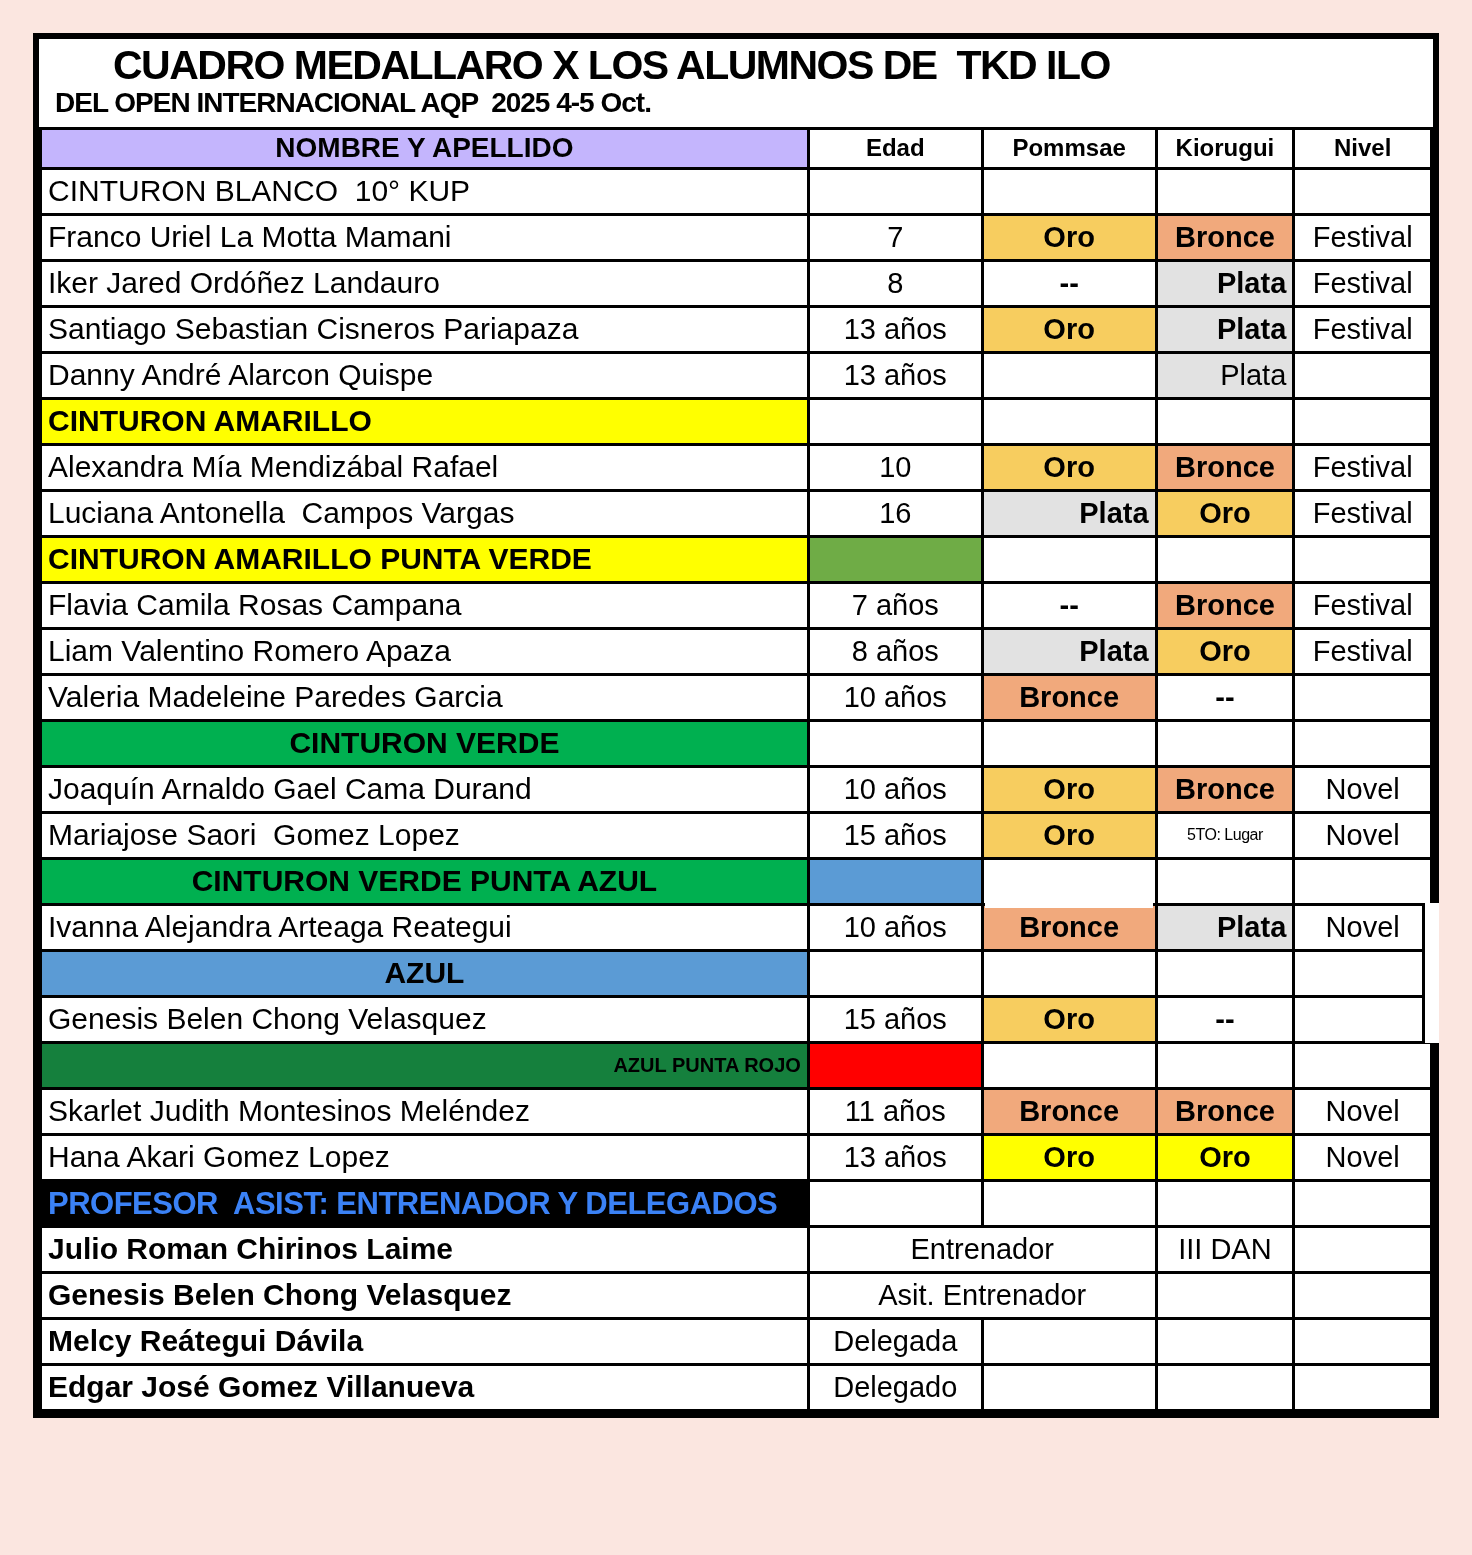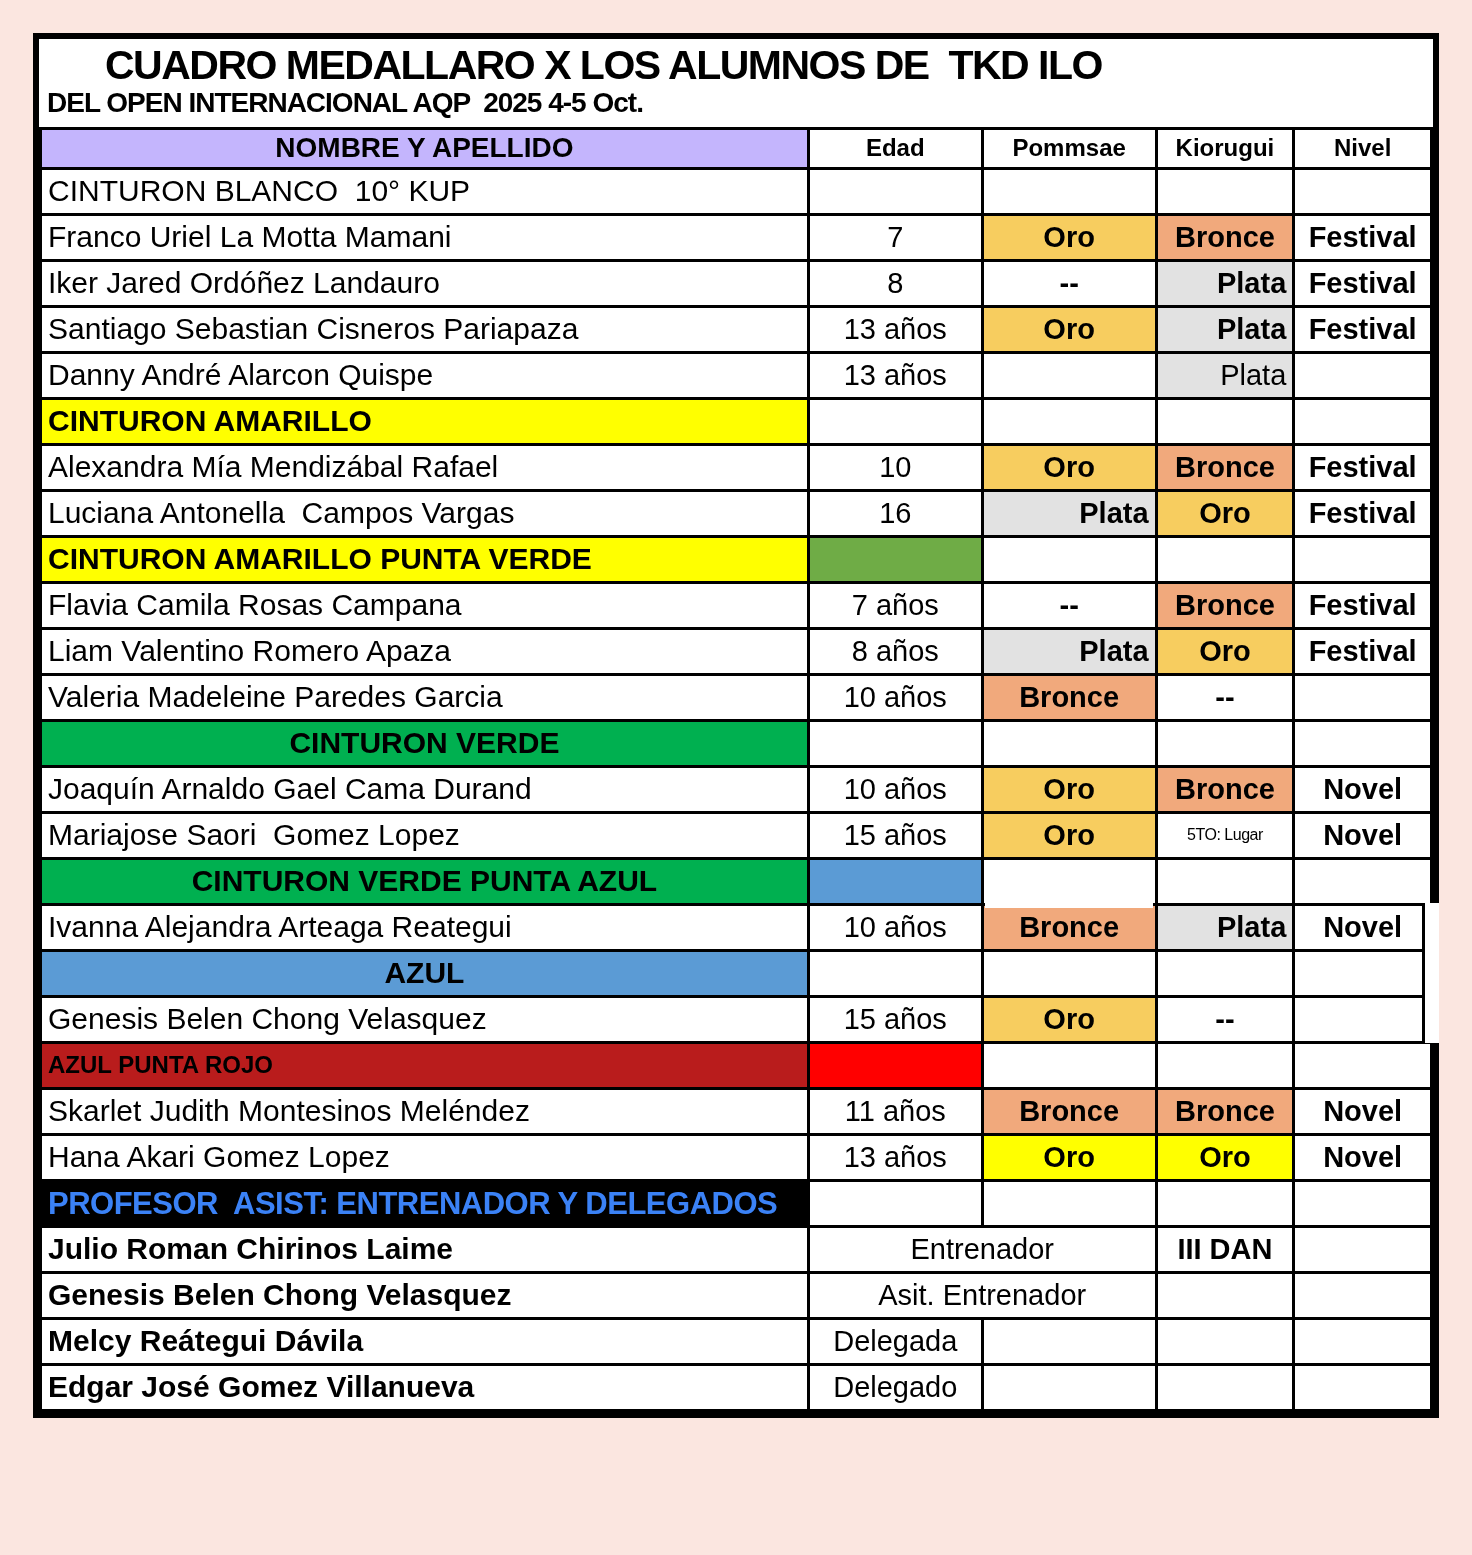--- a/index.html
+++ b/index.html
@@ -1,44 +1,44 @@
 <!DOCTYPE html>
 <html><head>
 <meta charset="utf-8">
 <style>
   html,body{margin:0;padding:0}
   .page{width:1472px;height:1555px;background:#FBE6E0;box-sizing:border-box;
         padding:33px 33px 0 33px;font-family:"Liberation Sans",sans-serif;color:#000;overflow:hidden}
   .sheet{position:relative;border:6px solid #000;background:#fff}
-  .title-block{height:88px;box-sizing:border-box;padding:5px 8px 0 8px;overflow:hidden}
+  .title-block{height:88px;box-sizing:border-box;padding:5px 8px 0 16px;overflow:hidden}
   .t1{font-size:41px;font-weight:bold;letter-spacing:-1.5px;padding-left:58px;
       white-space:pre-wrap;line-height:1.07}
   .t2{font-size:28px;font-weight:bold;letter-spacing:-1px;white-space:pre-wrap;line-height:1.05}
   table{width:100%;border-collapse:collapse;table-layout:fixed}
   col.c-name{width:55.2%} col.c-edad{width:12.5%} col.c-pomm{width:12.5%}
   col.c-kio{width:9.9%}  col.c-niv{width:9.9%}
   td,th{border:3px solid #000;height:43px;padding:0 6px;font-size:29px;line-height:1.02;
         overflow:hidden;white-space:pre-wrap;vertical-align:middle}
   th{font-size:24px;font-weight:bold;text-align:center;height:37px;background:#fff}
   th.nombre{background:#c4b5fd;font-size:28px}
   td.name{font-size:30px;text-align:left}
   td.edad{text-align:center}
   .gold{background:#F7CD5F;font-weight:bold;text-align:center}
   .bronze{background:#F1A97C;font-weight:bold;text-align:center}
   .silver{background:#E2E2E2;font-weight:bold;text-align:right}
   .ymed{background:#FFFF00;font-weight:bold;text-align:center}
   .dash{font-weight:bold;text-align:center}
   .reg{font-weight:normal}
   .small5{font-size:16px;font-weight:normal;text-align:center;letter-spacing:-0.5px}
-  .nivel{font-weight:bold;text-align:center}
+  .nivel{font-weight:normal;text-align:center}
   .sec-plain{font-size:30px}
   .sec-yellow{background:#FFFF00;font-weight:bold;font-size:30px}
   .sec-green{background:#00B050;font-weight:bold;font-size:30px;text-align:center}
   .sec-blue{background:#5B9BD5;font-weight:bold;font-size:30px;text-align:center}
-  .sec-lblue{background:#b91c1c;font-weight:bold;font-size:24px;text-align:left}
+  .sec-lblue{background:#15803d;font-weight:bold;font-size:20px;text-align:right}
   .sec-black{background:#000;color:#3b82f6;font-weight:bold;font-size:31px;letter-spacing:-0.5px}
   .cell-green{background:#6FAC46}
   .cell-blue{background:#5B9BD5}
   .cell-red{background:#FF0000}
   td.staff{font-weight:bold;font-size:30px}
   td.role{font-weight:normal;font-size:29px;text-align:center}
   .patch{position:absolute;background:#fff}
   .patch.seam{left:946px;top:857px;width:168px;height:12px}
   .patch.right-gap{right:-6px;top:864px;width:14px;height:140px;border-left:3px solid #000}
 </style>

